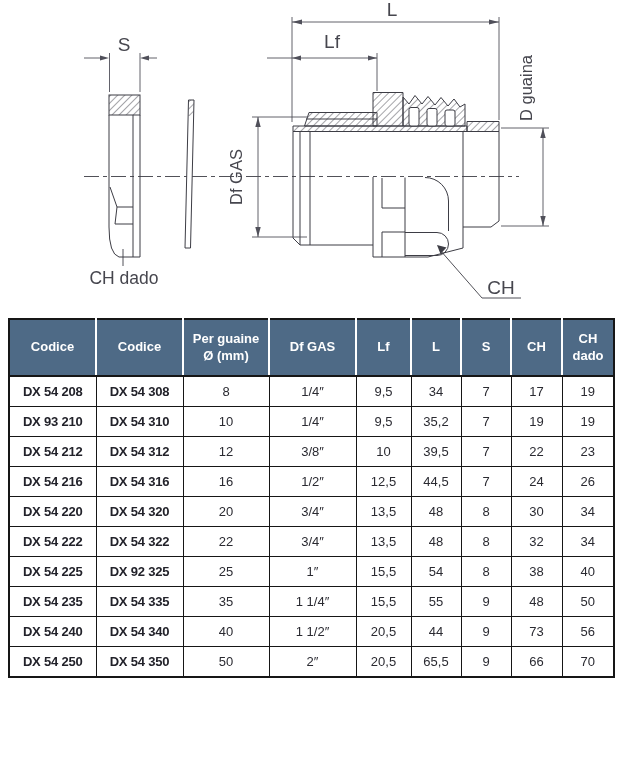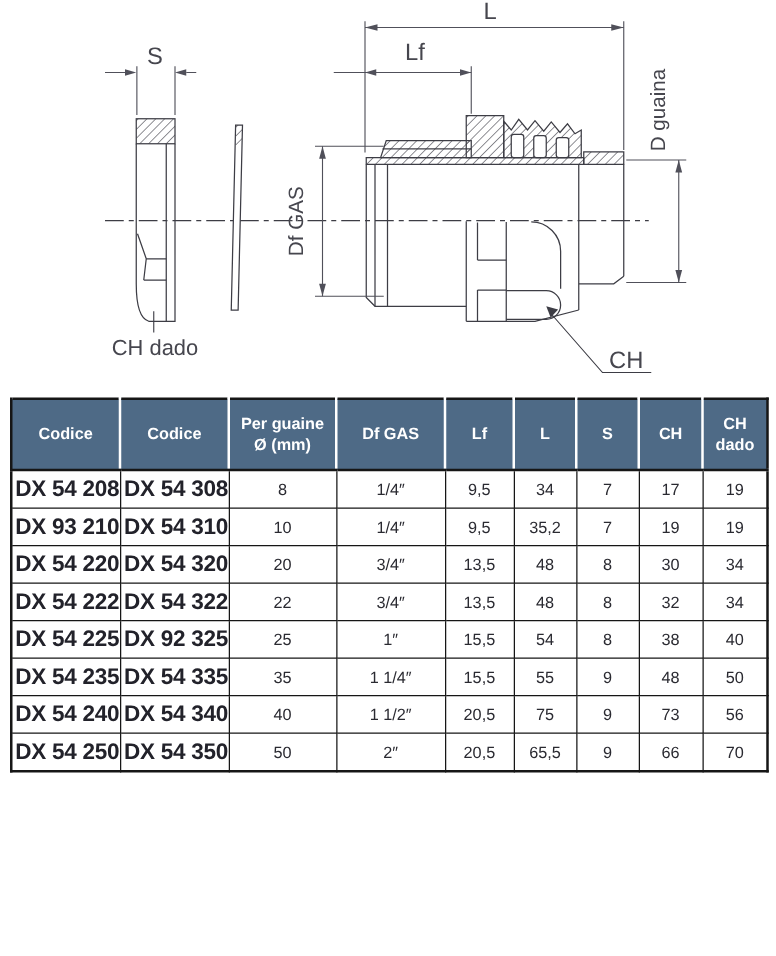--- a/index.html
+++ b/index.html
@@ -11,21 +11,21 @@
 
   .sheet{position:absolute;left:8px;top:318px;}
   table.spec{border-collapse:collapse;table-layout:fixed;width:605px;
              border:2px solid #161616;font-family:"Liberation Sans",sans-serif;}
   table.spec thead th{background:#4e6a86;color:#ffffff;font-size:13px;font-weight:bold;
              height:53px;vertical-align:middle;text-align:center;line-height:1.25;
              border-left:2px solid #ffffff;border-bottom:2px solid #161616;padding:1px 2px;}
   table.spec thead th:first-child{border-left:2px solid #161616;}
   table.spec tbody td{border:1px solid #161616;height:29px;text-align:center;
              vertical-align:middle;font-size:13px;color:#2a2a31;padding:0;}
-  table.spec tbody td.code{font-weight:bold;font-size:18px;color:#22222a;letter-spacing:-0.2px;text-align:right;}
+  table.spec tbody td.code{font-weight:bold;font-size:13px;color:#22222a;letter-spacing:-0.2px;}
 </style>
 </head>
 <body>
 
 <div class="page">
 
   <div class="drawing">
     <svg width="621" height="318" viewBox="0 0 621 318">
       <defs>
         <pattern id="hatch" patternUnits="userSpaceOnUse" width="5" height="5" patternTransform="rotate(45)">
@@ -170,20 +170,42 @@
             <td class="code">DX 54 310</td>
             <td>10</td>
             <td>1/4″</td>
             <td>9,5</td>
             <td>35,2</td>
             <td>7</td>
             <td>19</td>
             <td>19</td>
           </tr>
           <tr>
+            <td class="code">DX 54 212</td>
+            <td class="code">DX 54 312</td>
+            <td>12</td>
+            <td>3/8″</td>
+            <td>10</td>
+            <td>39,5</td>
+            <td>7</td>
+            <td>22</td>
+            <td>23</td>
+          </tr>
+          <tr>
+            <td class="code">DX 54 216</td>
+            <td class="code">DX 54 316</td>
+            <td>16</td>
+            <td>1/2″</td>
+            <td>12,5</td>
+            <td>44,5</td>
+            <td>7</td>
+            <td>24</td>
+            <td>26</td>
+          </tr>
+          <tr>
             <td class="code">DX 54 220</td>
             <td class="code">DX 54 320</td>
             <td>20</td>
             <td>3/4″</td>
             <td>13,5</td>
             <td>48</td>
             <td>8</td>
             <td>30</td>
             <td>34</td>
           </tr>
@@ -219,21 +241,21 @@
             <td>9</td>
             <td>48</td>
             <td>50</td>
           </tr>
           <tr>
             <td class="code">DX 54 240</td>
             <td class="code">DX 54 340</td>
             <td>40</td>
             <td>1 1/2″</td>
             <td>20,5</td>
-            <td>75</td>
+            <td>44</td>
             <td>9</td>
             <td>73</td>
             <td>56</td>
           </tr>
           <tr>
             <td class="code">DX 54 250</td>
             <td class="code">DX 54 350</td>
             <td>50</td>
             <td>2″</td>
             <td>20,5</td>

